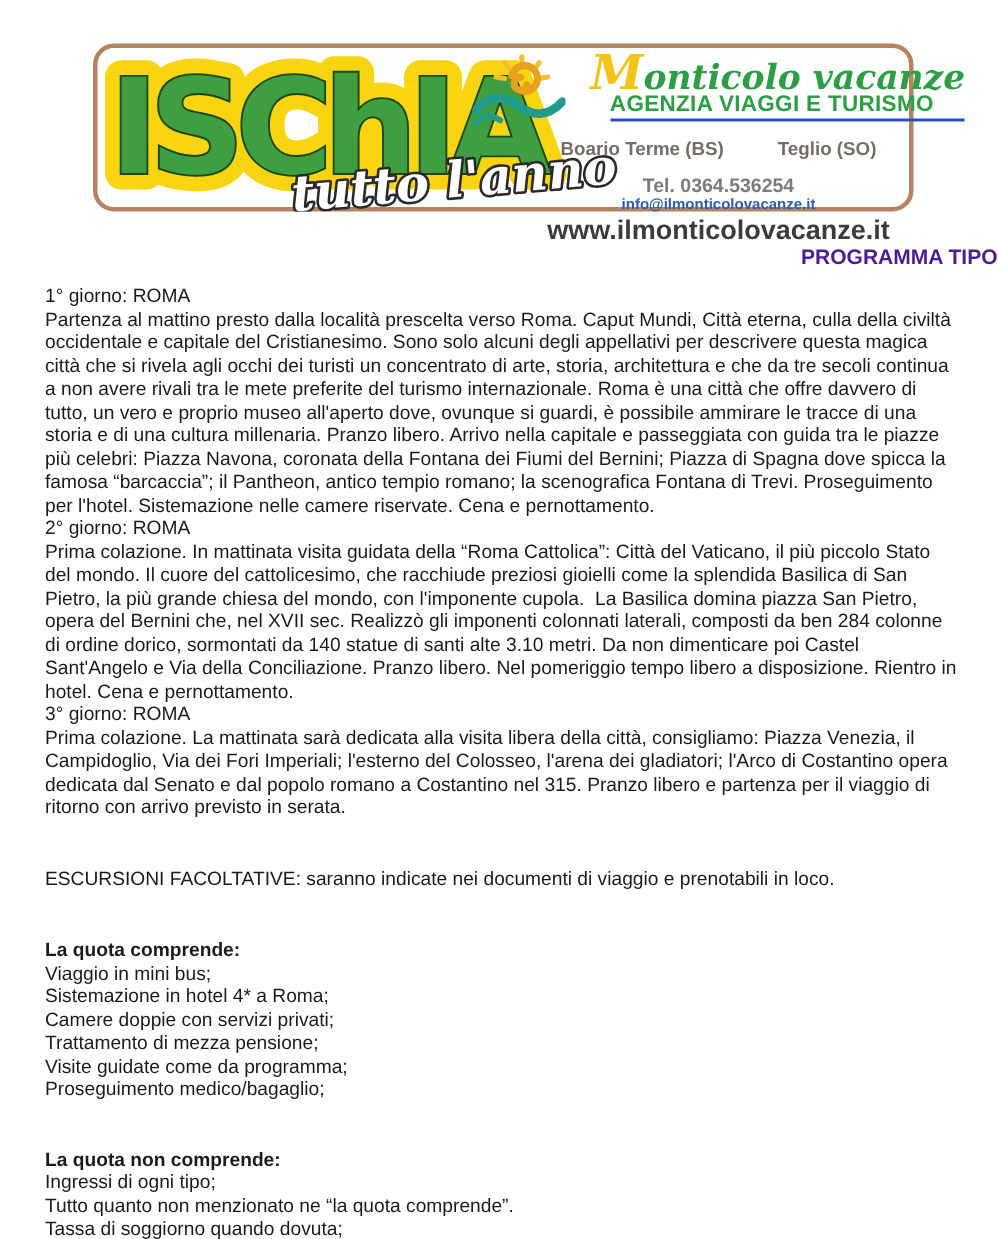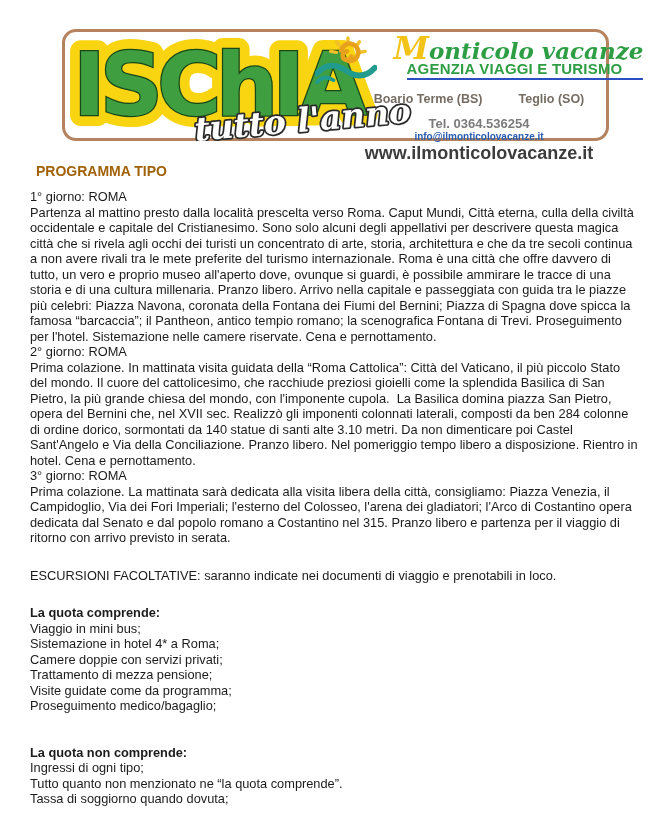--- a/index.html
+++ b/index.html
@@ -125,36 +125,35 @@
     font-size: 18px;
     font-weight: bold;
     color: var(--website_dark, #3c3c3c);
   }
 
   
   .doc-title {
     position: absolute;
     top: 163px; left: 0;
     width: 100%;
-    text-align: left;
+    text-align: right;
     font-weight: bold;
     font-size: 14px;
-    color: #a16207;
-    padding-left: 36px;
+    color: #4c1d95;
   }
   .content {
     position: absolute;
     top: 189px; left: 30px;
     width: 609px;
     font-size: 12.8px;
     line-height: 15.5px;
   }
   .day-heading { white-space: pre-wrap; }
   .day-text { white-space: pre-wrap; }
-  .excursions { margin: 22px 0; white-space: pre-wrap; }
+  .excursions { margin: 32px 0; white-space: pre-wrap; }
   .q-heading { font-weight: bold; }
   .q-item { white-space: pre-wrap; }
   .quota-non { margin-top: 31px; }
 </style>
 </head>
 <body>
 
 <div class="page">
 
   <div class="header-box">

